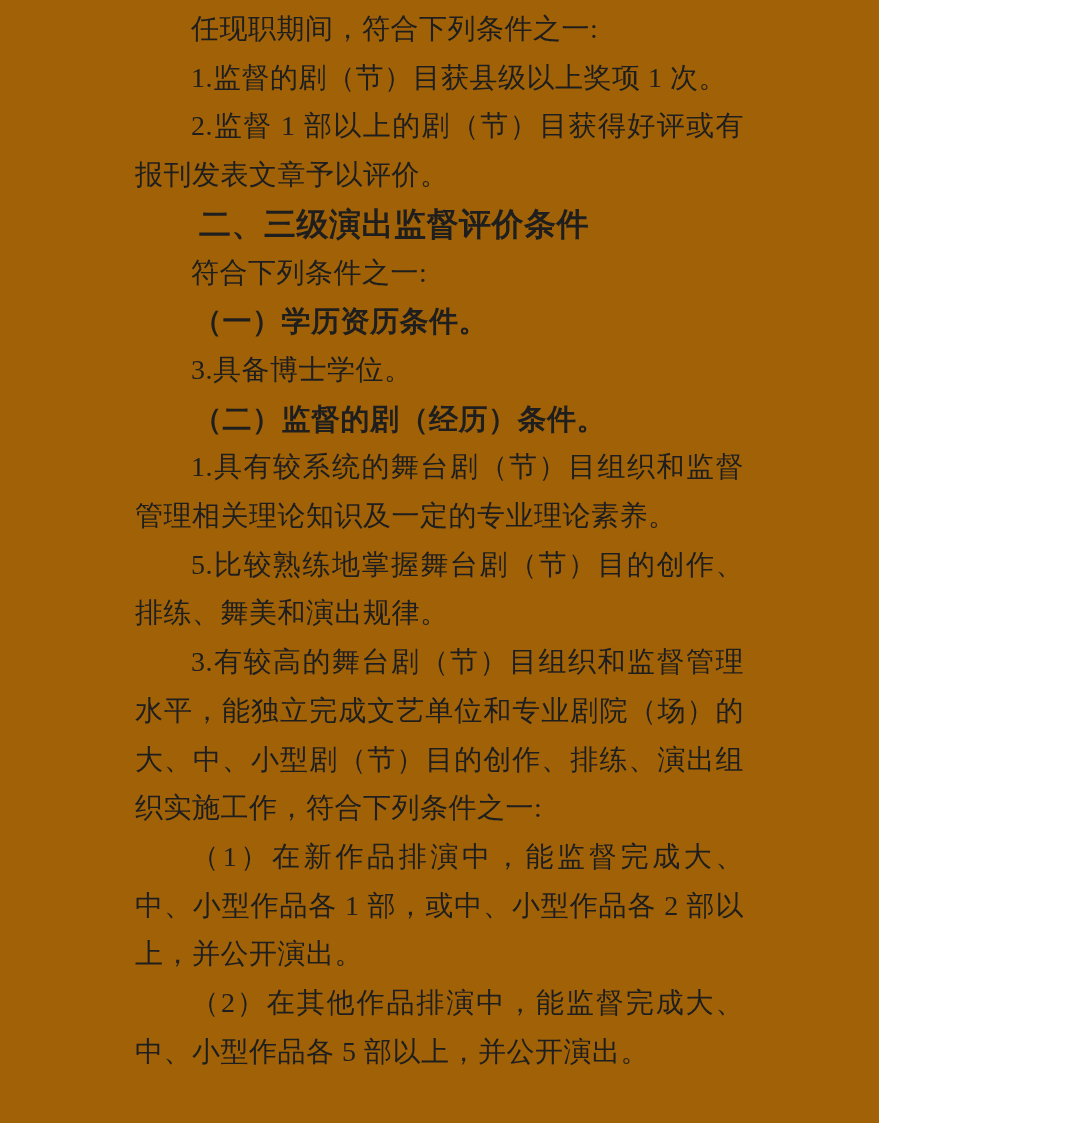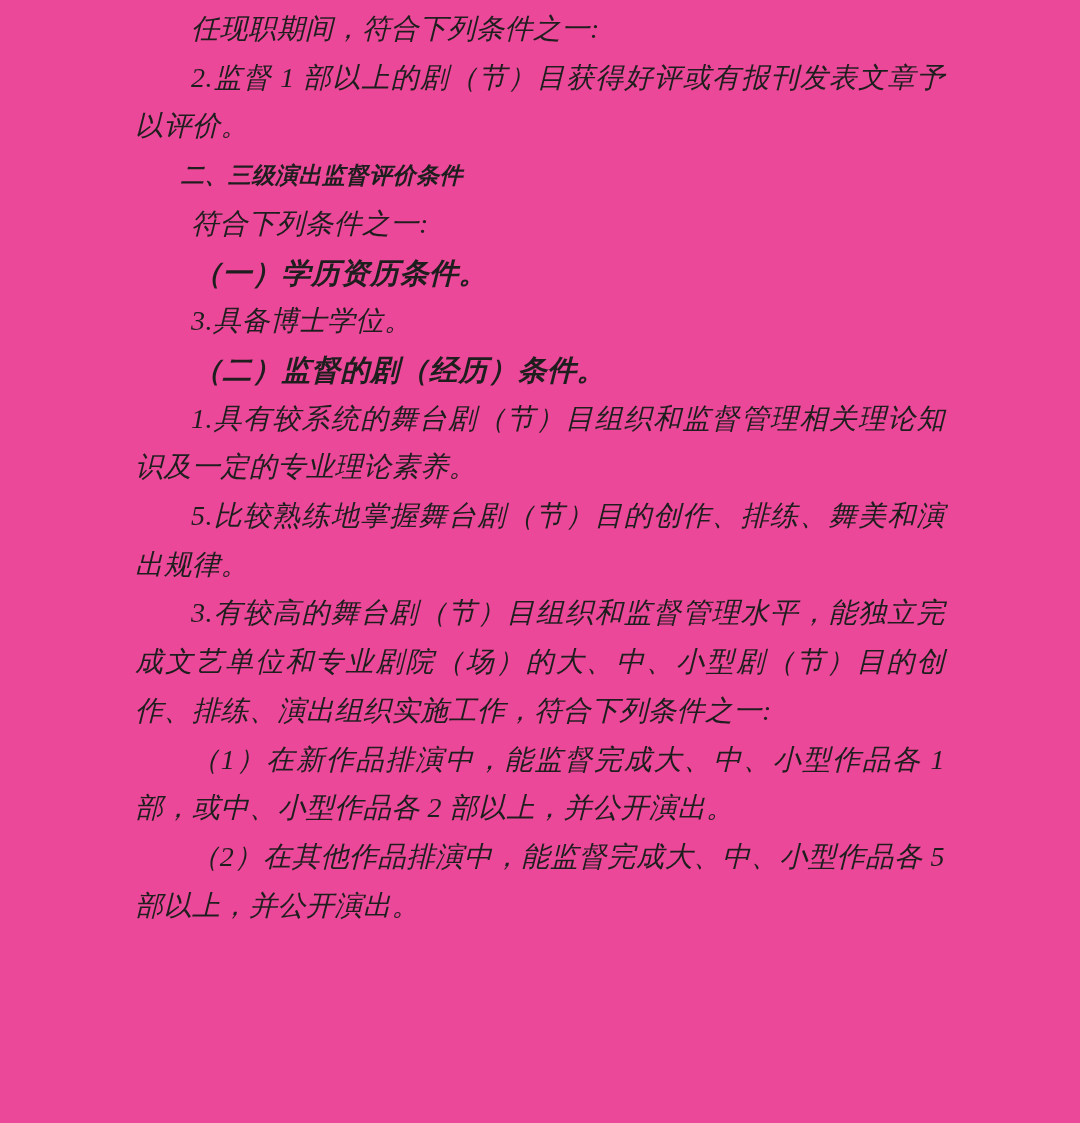--- a/index.html
+++ b/index.html
@@ -2,54 +2,54 @@
 <html><head>
 <meta charset="utf-8">
 <style>
   html, body {
     margin: 0;
     padding: 0;
     background: #ffffff;
   }
   .page {
     position: relative;
-    width: 1080px;
+    width: 879px;
     height: 1123px;
-    background: #ec4899;
+    background: #a16207;
     color: #1e1e1e;
     box-sizing: border-box;
     padding: 5px 135px 0 135px;
     font-family: "Liberation Serif", "DejaVu Serif", serif;
     overflow: hidden;
-    font-style: italic;
   }
   .para {
     margin: 0;
     font-size: 28px;
     line-height: 48.7px;
     text-align: justify;
     text-justify: inter-character;
     text-indent: 2em;
     letter-spacing: 0.5px;
   }
   .para.heading-major {
     font-family: "Liberation Sans", "DejaVu Sans", sans-serif;
     font-weight: bold;
-    font-size: 23px;
+    font-size: 32px;
   }
   .para.heading-sub {
     font-weight: bold;
     font-size: 29px;
   }
 </style>
 </head>
 <body>
 
 <div class="page">
   <p class="para body">任现职期间，符合下列条件之一:</p>
+  <p class="para body">1.监督的剧（节）目获县级以上奖项 1 次。</p>
   <p class="para body">2.监督 1 部以上的剧（节）目获得好评或有报刊发表文章予以评价。</p>
   <p class="para heading-major">二、三级演出监督评价条件</p>
   <p class="para body">符合下列条件之一:</p>
   <p class="para heading-sub">（一）学历资历条件。</p>
   <p class="para body">3.具备博士学位。</p>
   <p class="para heading-sub">（二）监督的剧（经历）条件。</p>
   <p class="para body">1.具有较系统的舞台剧（节）目组织和监督管理相关理论知识及一定的专业理论素养。</p>
   <p class="para body">5.比较熟练地掌握舞台剧（节）目的创作、排练、舞美和演出规律。</p>
   <p class="para body">3.有较高的舞台剧（节）目组织和监督管理水平，能独立完成文艺单位和专业剧院（场）的大、中、小型剧（节）目的创作、排练、演出组织实施工作，符合下列条件之一:</p>
   <p class="para body">（1）在新作品排演中，能监督完成大、中、小型作品各 1 部，或中、小型作品各 2 部以上，并公开演出。</p>

